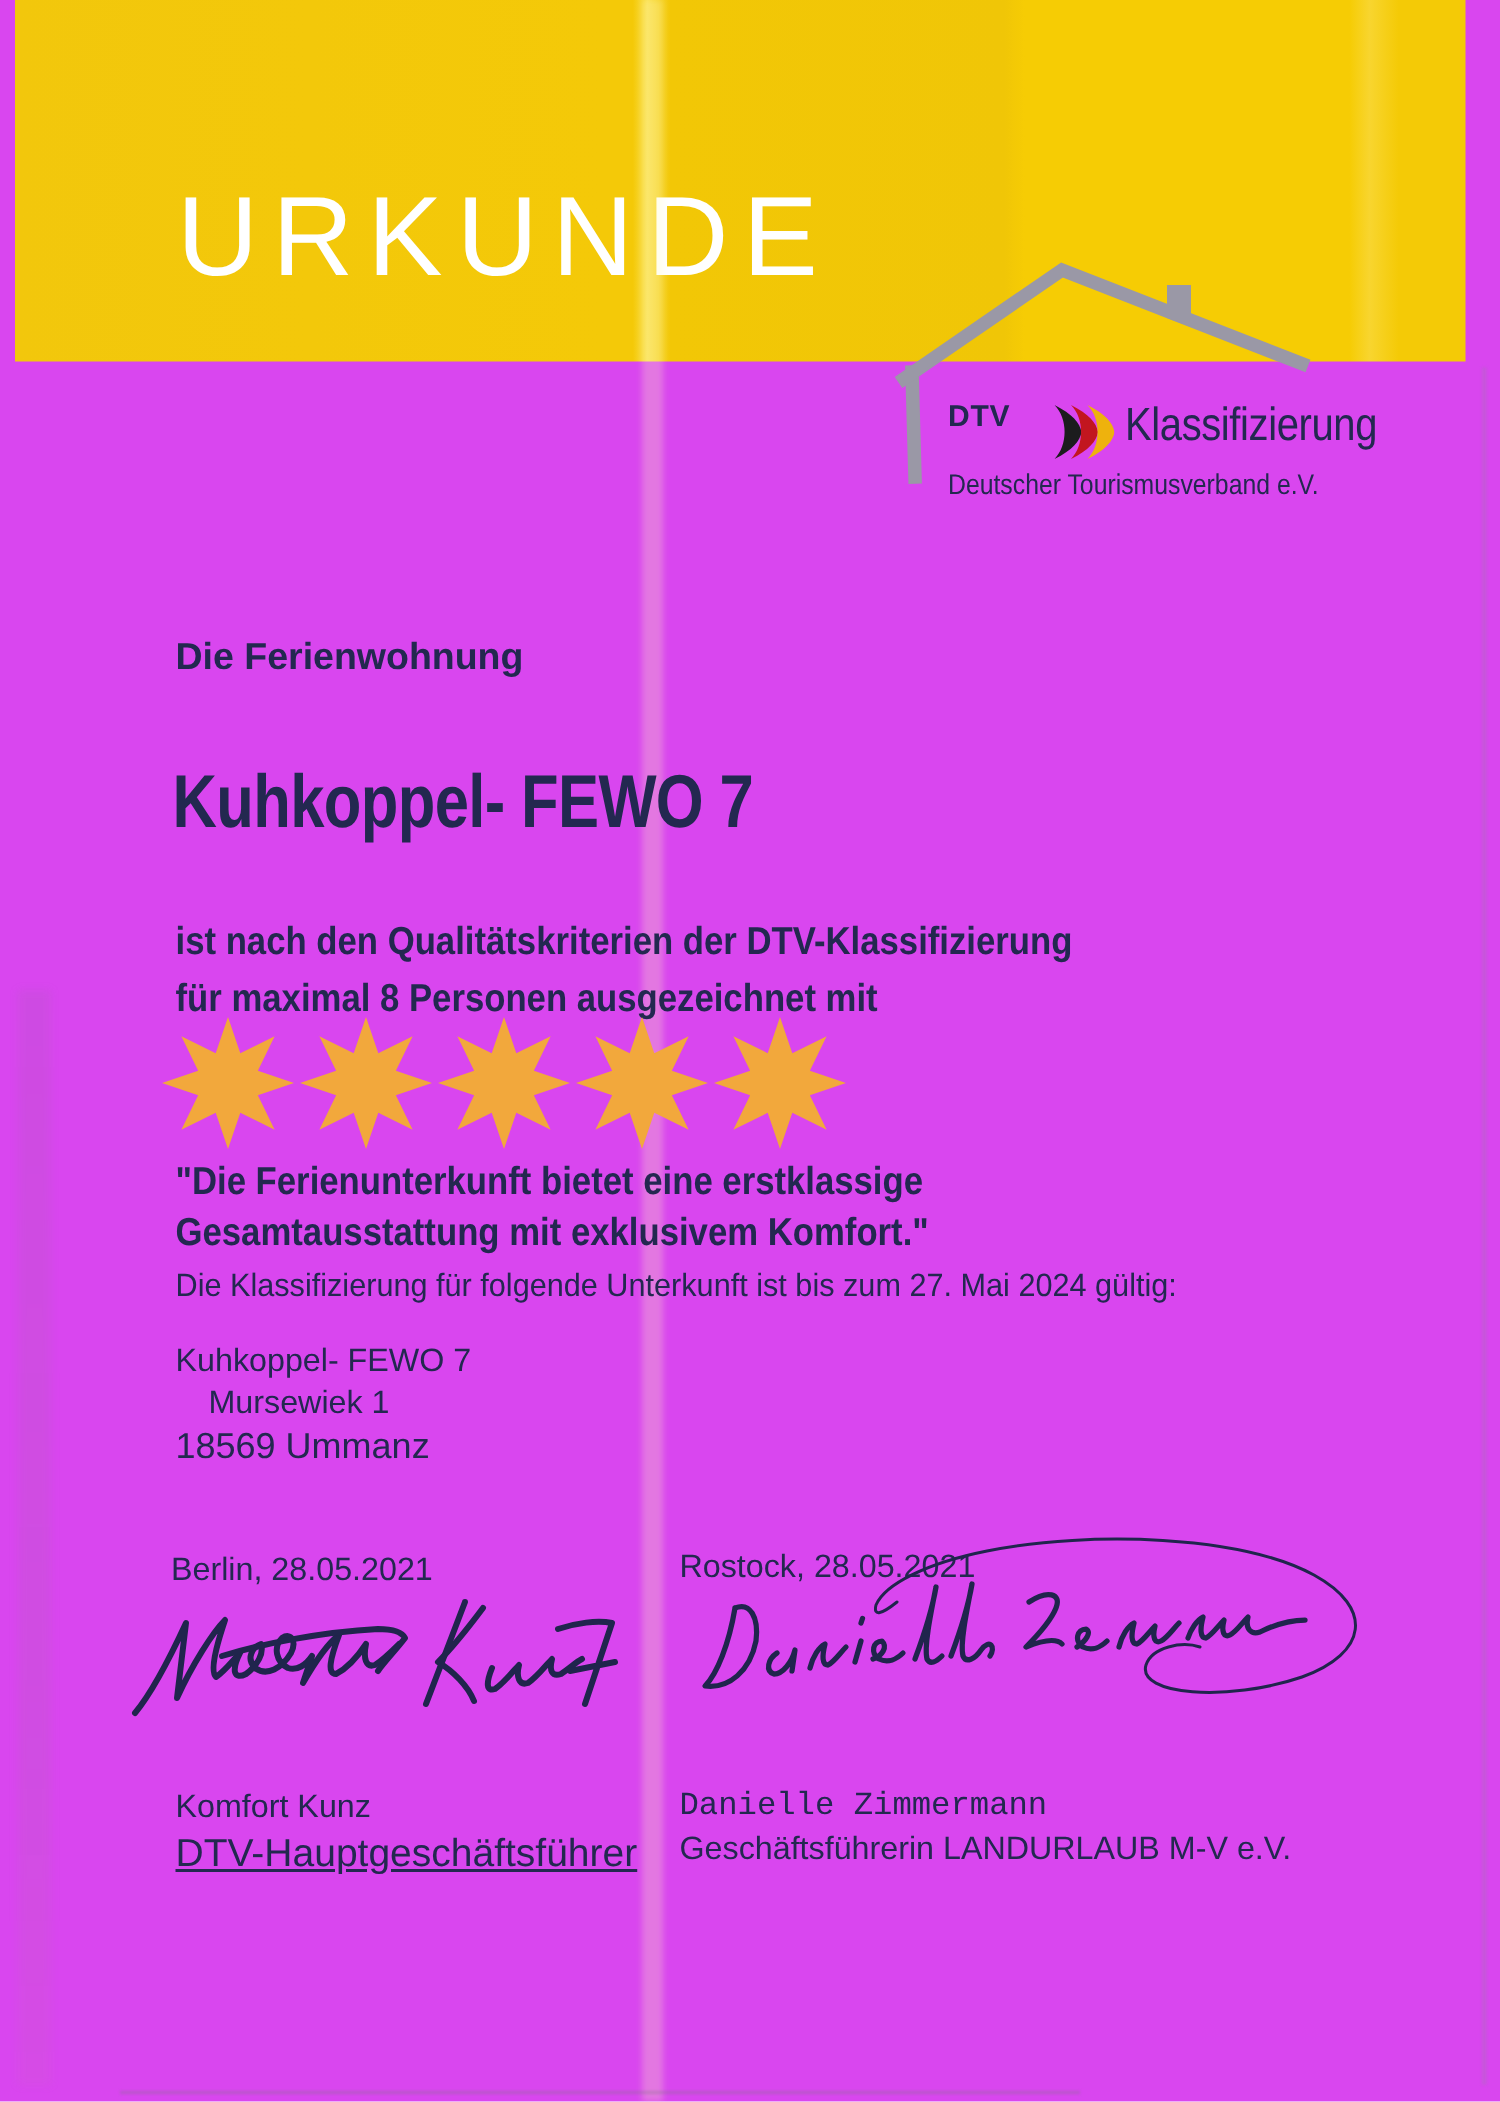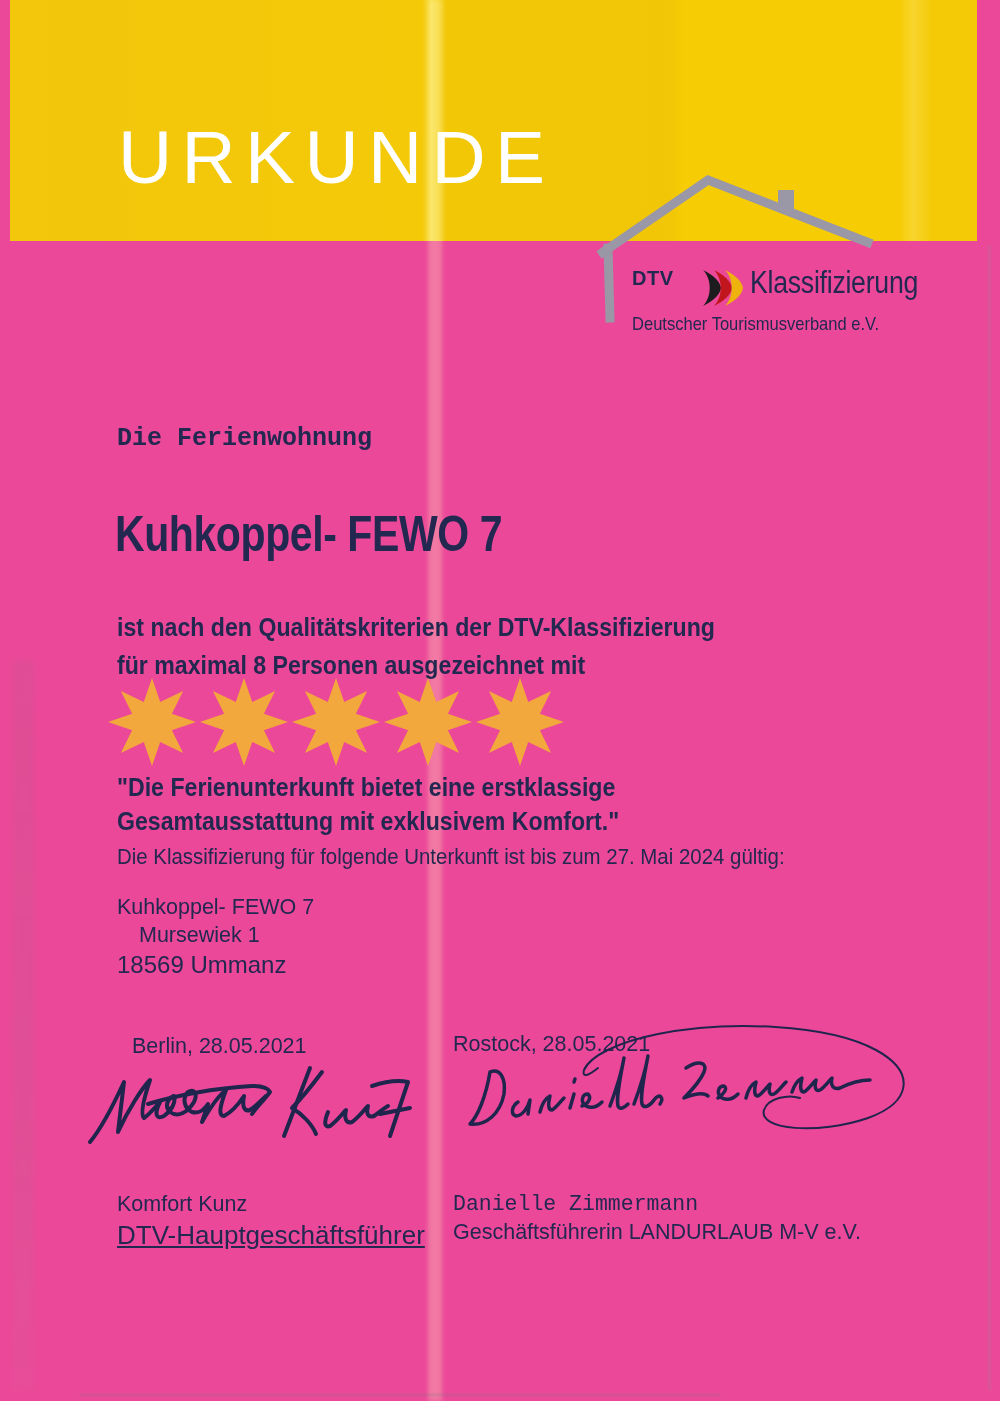--- a/index.html
+++ b/index.html
@@ -1,18 +1,18 @@
 <!DOCTYPE html>
 <html><head>
 <meta charset="utf-8">
 <style>
   html,body{margin:0;padding:0;background:#ffffff;}
   .page{
     position:relative; width:1000px; height:1401px; overflow:hidden;
-    background:#ec4899;
+    background:#d946ef;
     font-family:"Liberation Sans", sans-serif;
     --navy:#232850; --ink:#20254d;
   }
   
   .band{
     position:absolute; left:10px; top:0; width:967px; height:241px;
     background:linear-gradient(90deg,
       #f2c70c 0%, #f4c908 40.5%, #f4c908 42.6%,
       #fae04c 43.6%, #f2c706 45.2%,
       #f0c607 68.2%, #f6cc04 69.6%,
@@ -39,34 +39,34 @@
     color:var(--navy); line-height:1; letter-spacing:0.5px;}
   .chev-svg{position:absolute; left:703px; top:270px; width:40px; height:36px;}
   .logo-word{position:absolute; left:750px; top:266px; font-size:31px; font-weight:400;
     color:var(--navy); line-height:1.1; letter-spacing:-0.3px;
     transform:scaleX(0.86); transform-origin:0 0;}
   .logo-sub{position:absolute; left:632px; top:314px; font-size:19px; font-weight:400;
     color:var(--navy); line-height:1; transform:scaleX(0.87); transform-origin:0 0;}
   
   .t{position:absolute; color:var(--navy); line-height:1; white-space:nowrap;}
   .b{font-weight:bold;}
-  .intro{left:117px; top:426px; font-size:25px;font-family:Liberation Mono, monospace;}
+  .intro{left:117px; top:426px; font-size:25px;}
   .prop{left:115px; top:509px; font-size:50px; letter-spacing:-0.5px;
         transform:scaleX(0.82); transform-origin:0 0;}
   .award1{left:117px; top:614px; font-size:26px; transform:scaleX(0.89); transform-origin:0 0;}
   .award2{left:117px; top:652px; font-size:26px; transform:scaleX(0.89); transform-origin:0 0;}
   .stars{position:absolute; left:106px; top:676px; display:flex;}
   .stars svg{width:92px; height:92px; display:block;}
   .quote1{left:117px; top:774px; font-size:26px; transform:scaleX(0.89); transform-origin:0 0;}
   .quote2{left:117px; top:808px; font-size:26px; transform:scaleX(0.89); transform-origin:0 0;}
   .validity{left:117px; top:847px; font-size:21.5px; transform:scaleX(0.95); transform-origin:0 0;}
   .addr1{left:117px; top:897px; font-size:21.5px;}
   .addr2{left:117px; top:925px; font-size:21.5px;margin-left:22px;}
   .addr3{left:117px; top:953px; font-size:24px;}
-  .date-l{left:132px; top:1036px; font-size:21.5px;}
+  .date-l{left:114px; top:1036px; font-size:21.5px;}
   .date-r{left:453px; top:1034px; font-size:21.5px;}
   .name-l{left:117px; top:1194px; font-size:21.5px;}
   .role-l{left:117px; top:1222px; font-size:26px;text-decoration:underline;}
   .name-r{left:453px; top:1194px; font-size:21.5px;font-family:Liberation Mono, monospace;}
   .role-r{left:453px; top:1222px; font-size:21.5px;}
   .sig-l{position:absolute; left:84px; top:1058px; width:330px; height:100px;}
   .sig-r{position:absolute; left:428px; top:1002px; width:495px; height:155px;}
   .sig-stroke{fill:none; stroke:var(--ink); stroke-linecap:round; stroke-linejoin:round;}
 </style>
 </head>

